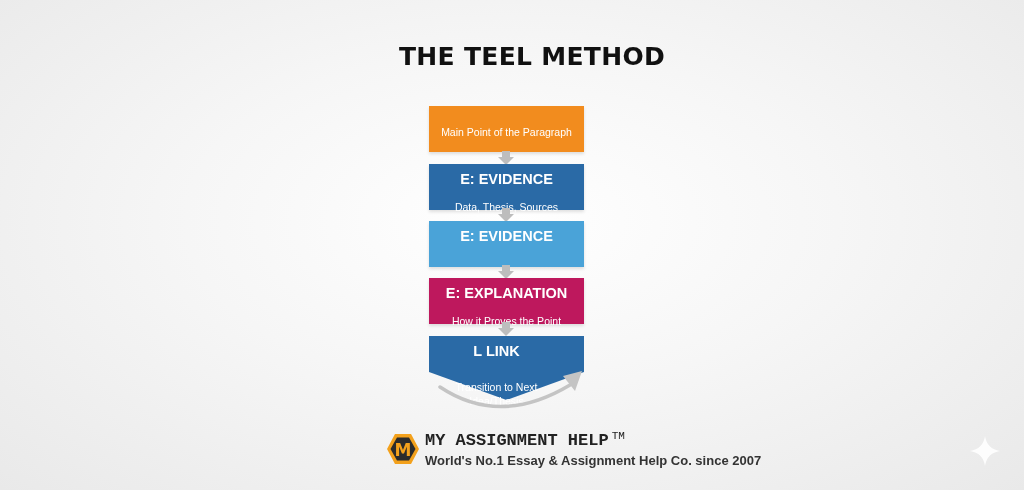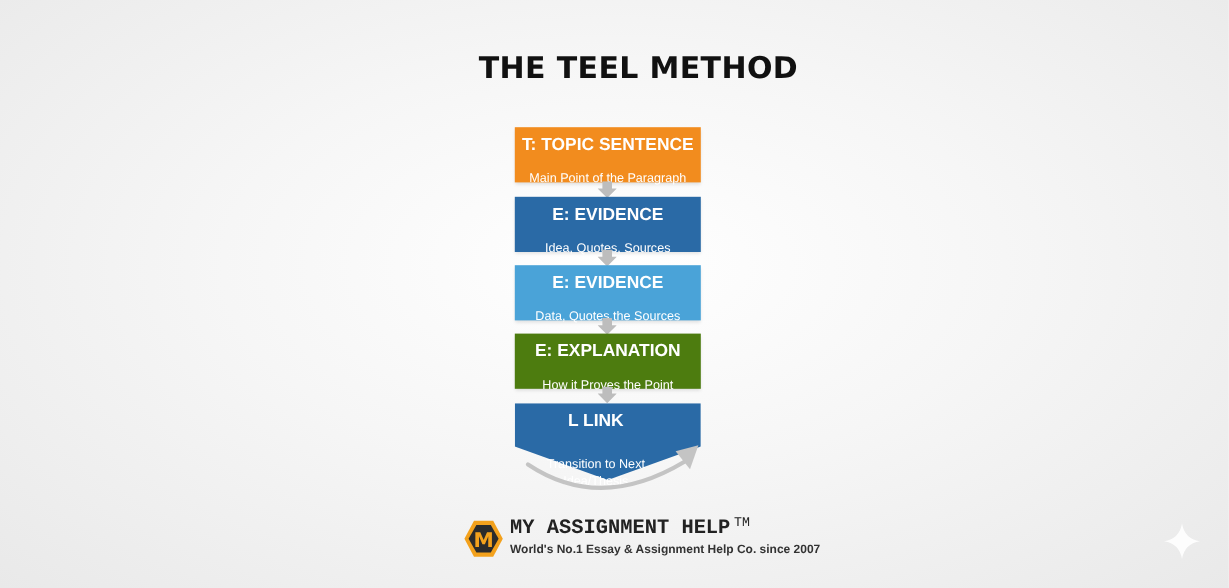--- a/index.html
+++ b/index.html
@@ -24,54 +24,52 @@
   .link-shape { position:absolute; left:429px; top:336px; width:155px; height:66px; }
   .link-text { position:absolute; left:429px; width:135px; text-align:center; color:#fff; }
   .curve { position:absolute; left:430px; top:365px; width:170px; height:50px; }
   .logo { position:absolute; left:386px; top:432px; width:34px; height:34px; }
   .brand {
     position:absolute; left:425px; top:430px; font-family:Liberation Mono, monospace;
     font-weight:bold; font-size:17px; color:#222;
   }
   .brand sup { font-size:11px; font-weight:normal; margin-left:3px; vertical-align:6px; }
   .tagline {
-    position:absolute; left:425px; top:453px; font-size:10px; color:#333; font-weight:bold;
+    position:absolute; left:425px; top:453px; font-size:13px; color:#333; font-weight:bold;
   }
   .sparkle { position:absolute; left:968px; top:434px; width:34px; height:34px; }
 </style>
 </head>
 <body>
 
 <div class="title">THE TEEL METHOD</div>
 
 <div class="box" style="top:106px;background:#f28c1e;">
-  <div class="h">T: TOPIC SENTENCE</div>
   <div class="s">Main Point of the Paragraph</div>
 </div>
 <svg class="arrow" style="top:151px" viewBox="0 0 16 14">
   <polygon points="4,0 12,0 12,6 16,6 8,14 0,6 4,6" fill="#bdbdbd"></polygon>
 </svg>
 
 <div class="box" style="top:164px;background:#2a6aa6;">
   <div class="h">E: EVIDENCE</div>
-  <div class="s">Idea, Quotes, Sources</div>
+  <div class="s">Data, Thesis, Sources</div>
 </div>
 <svg class="arrow" style="top:208px" viewBox="0 0 16 14">
   <polygon points="4,0 12,0 12,6 16,6 8,14 0,6 4,6" fill="#bdbdbd"></polygon>
 </svg>
 
 <div class="box" style="top:221px;background:#4aa3d8;">
   <div class="h">E: EVIDENCE</div>
-  <div class="s">Data, Quotes the Sources</div>
 </div>
 <svg class="arrow" style="top:265px" viewBox="0 0 16 14">
   <polygon points="4,0 12,0 12,6 16,6 8,14 0,6 4,6" fill="#bdbdbd"></polygon>
 </svg>
 
-<div class="box" style="top:278px;background:#4d7c0f;">
+<div class="box" style="top:278px;background:#be185d;">
   <div class="h">E: EXPLANATION</div>
   <div class="s">How it Proves the Point</div>
 </div>
 <svg class="arrow" style="top:322px" viewBox="0 0 16 14">
   <polygon points="4,0 12,0 12,6 16,6 8,14 0,6 4,6" fill="#bdbdbd"></polygon>
 </svg>
 
 <svg class="link-shape" viewBox="0 0 155 66">
   <polygon points="0,0 155,0 155,36 77.5,64 0,36" fill="#2a6aa6"></polygon>
 </svg>

